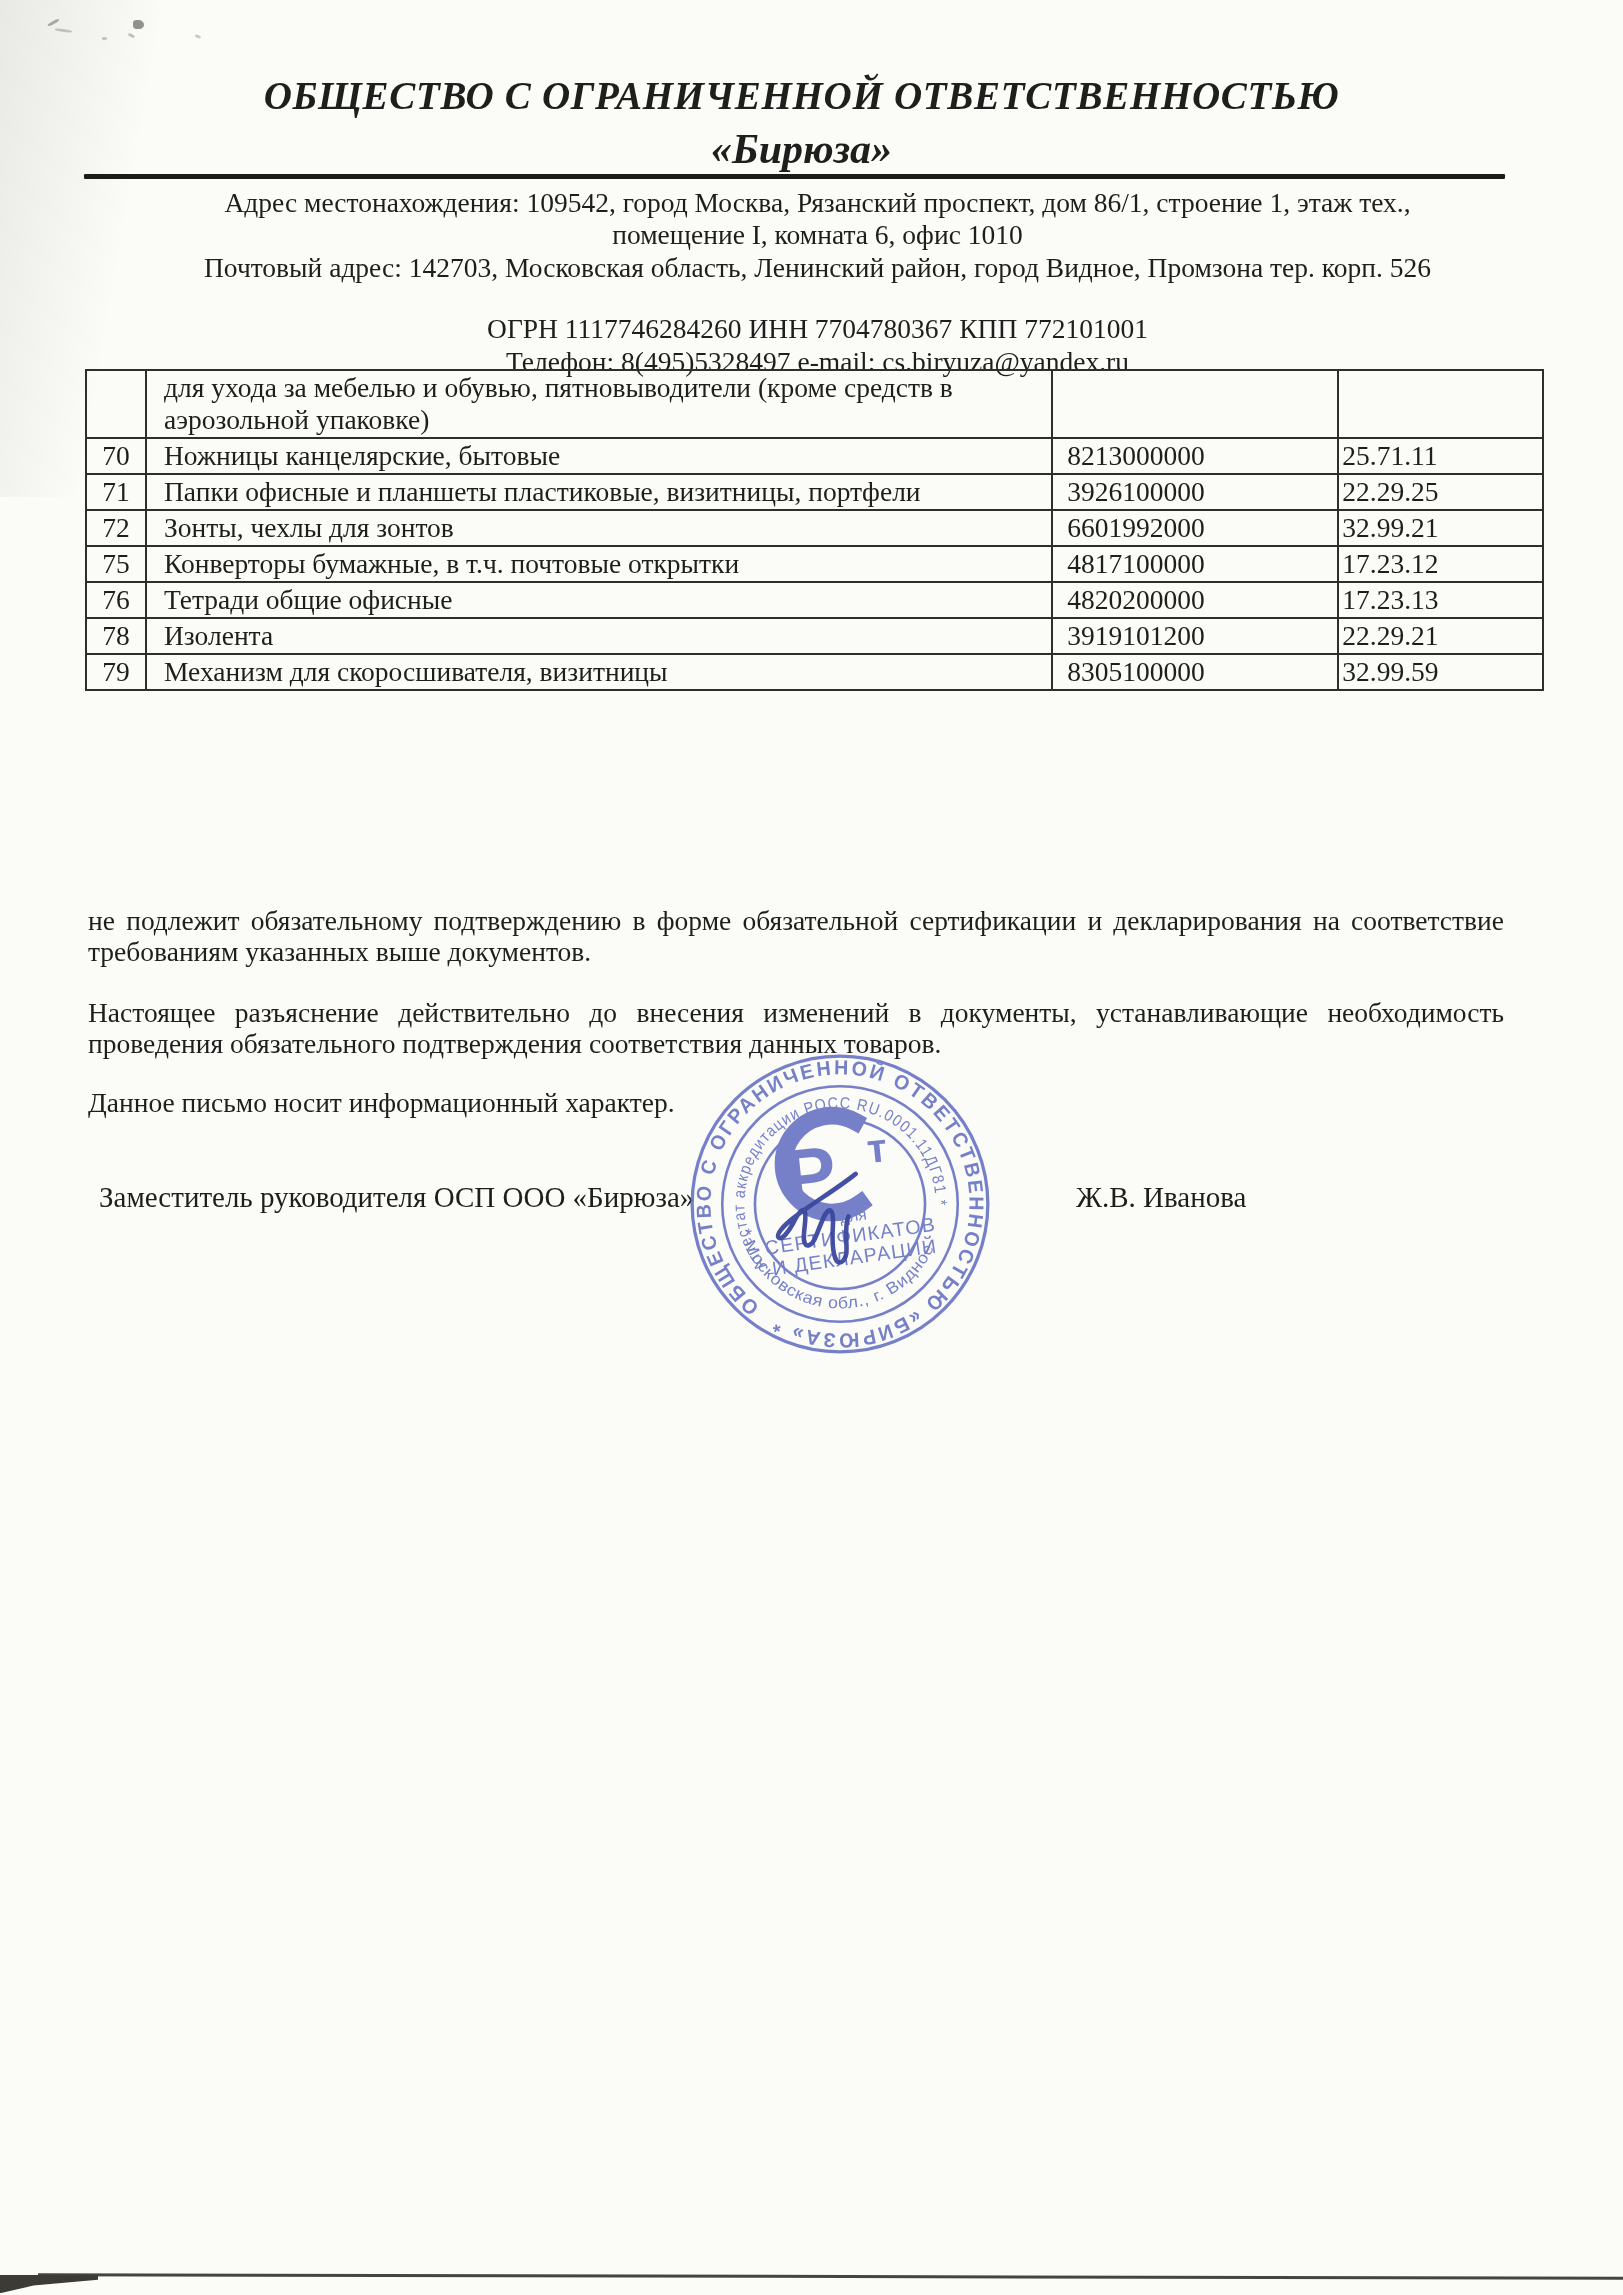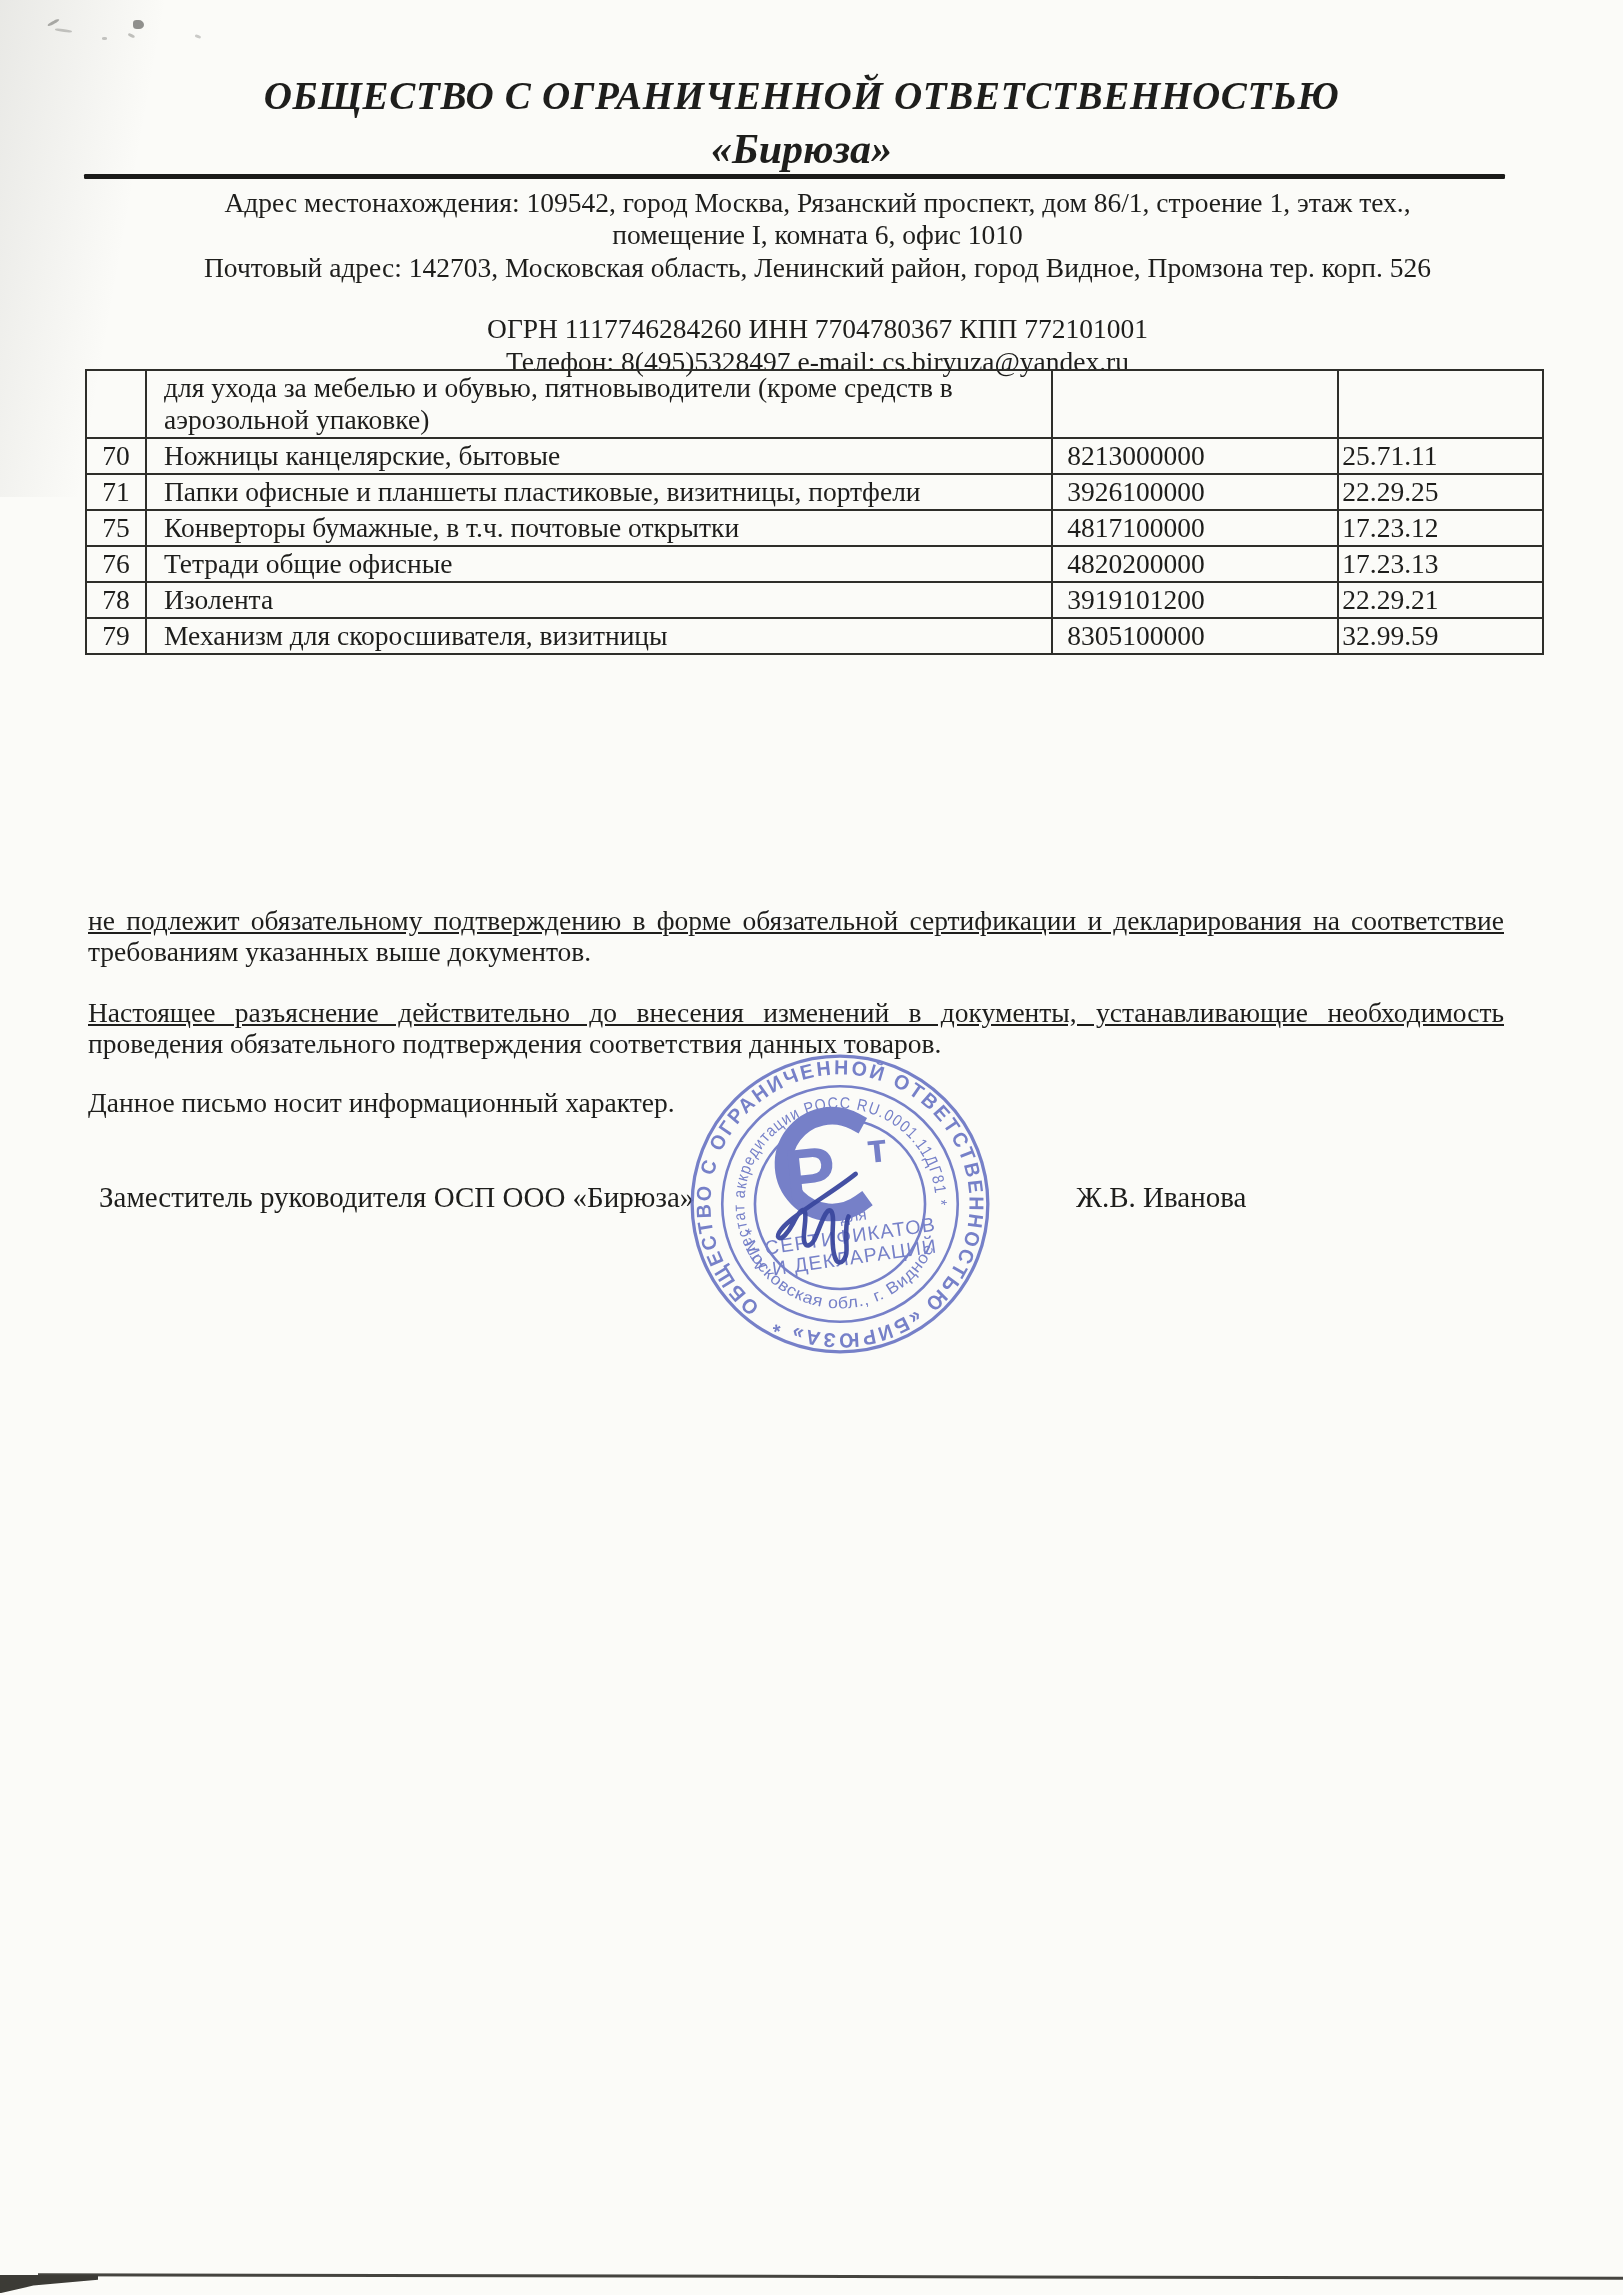--- a/index.html
+++ b/index.html
@@ -51,21 +51,21 @@
   table.goods td{border:2px solid var(--border);overflow:hidden;}
   table.goods tr{height:32px;}
   table.goods tr.continuation{height:65px;}
   table.goods tr.continuation td{vertical-align:top;padding-top:0.7px;line-height:32px;}
   td.c-num{width:58px;text-align:center;padding:0;}
   td.c-name{width:883px;padding-left:17px;padding-right:3.9px;white-space:pre-line;line-height:29px;}
   td.c-code{width:269px;padding-left:14.4px;}
   td.c-okpd{width:199px;padding-left:3px;}
 
   .para{position:absolute;left:88px;width:1416px;font-size:27.5px;line-height:31px;}
-  .para .just{text-align:justify;text-align-last:justify;text-decoration:underline;}
+  .para .just{text-align:justify;text-align-last:justify;}
   .p1{top:905px;}
   .p2{top:997px;}
   .p3{top:1087px;white-space:nowrap;}
 
   .sig-row{position:absolute;left:99px;top:1180px;width:1439px;font-size:29px;line-height:34px;}
   .sig-title{position:absolute;left:0;top:0;white-space:nowrap;}
   .sig-name{position:absolute;left:977px;top:0;white-space:nowrap;}
 
   .stamp{position:absolute;left:683px;top:1047px;}
   .stamp .ring{fill:none;stroke:var(--stamp);}
@@ -123,20 +123,26 @@
       <td class="c-num">70</td>
       <td class="c-name">Ножницы канцелярские, бытовые</td>
       <td class="c-code">8213000000</td>
       <td class="c-okpd">25.71.11</td>
     </tr>
         <tr>
       <td class="c-num">71</td>
       <td class="c-name">Папки офисные и планшеты пластиковые, визитницы, портфели</td>
       <td class="c-code">3926100000</td>
       <td class="c-okpd">22.29.25</td>
+    </tr>
+        <tr>
+      <td class="c-num">72</td>
+      <td class="c-name">Зонты, чехлы для зонтов</td>
+      <td class="c-code">6601992000</td>
+      <td class="c-okpd">32.99.21</td>
     </tr>
         <tr>
       <td class="c-num">75</td>
       <td class="c-name">Конверторы бумажные, в т.ч. почтовые открытки</td>
       <td class="c-code">4817100000</td>
       <td class="c-okpd">17.23.12</td>
     </tr>
         <tr>
       <td class="c-num">76</td>
       <td class="c-name">Тетради общие офисные</td>

